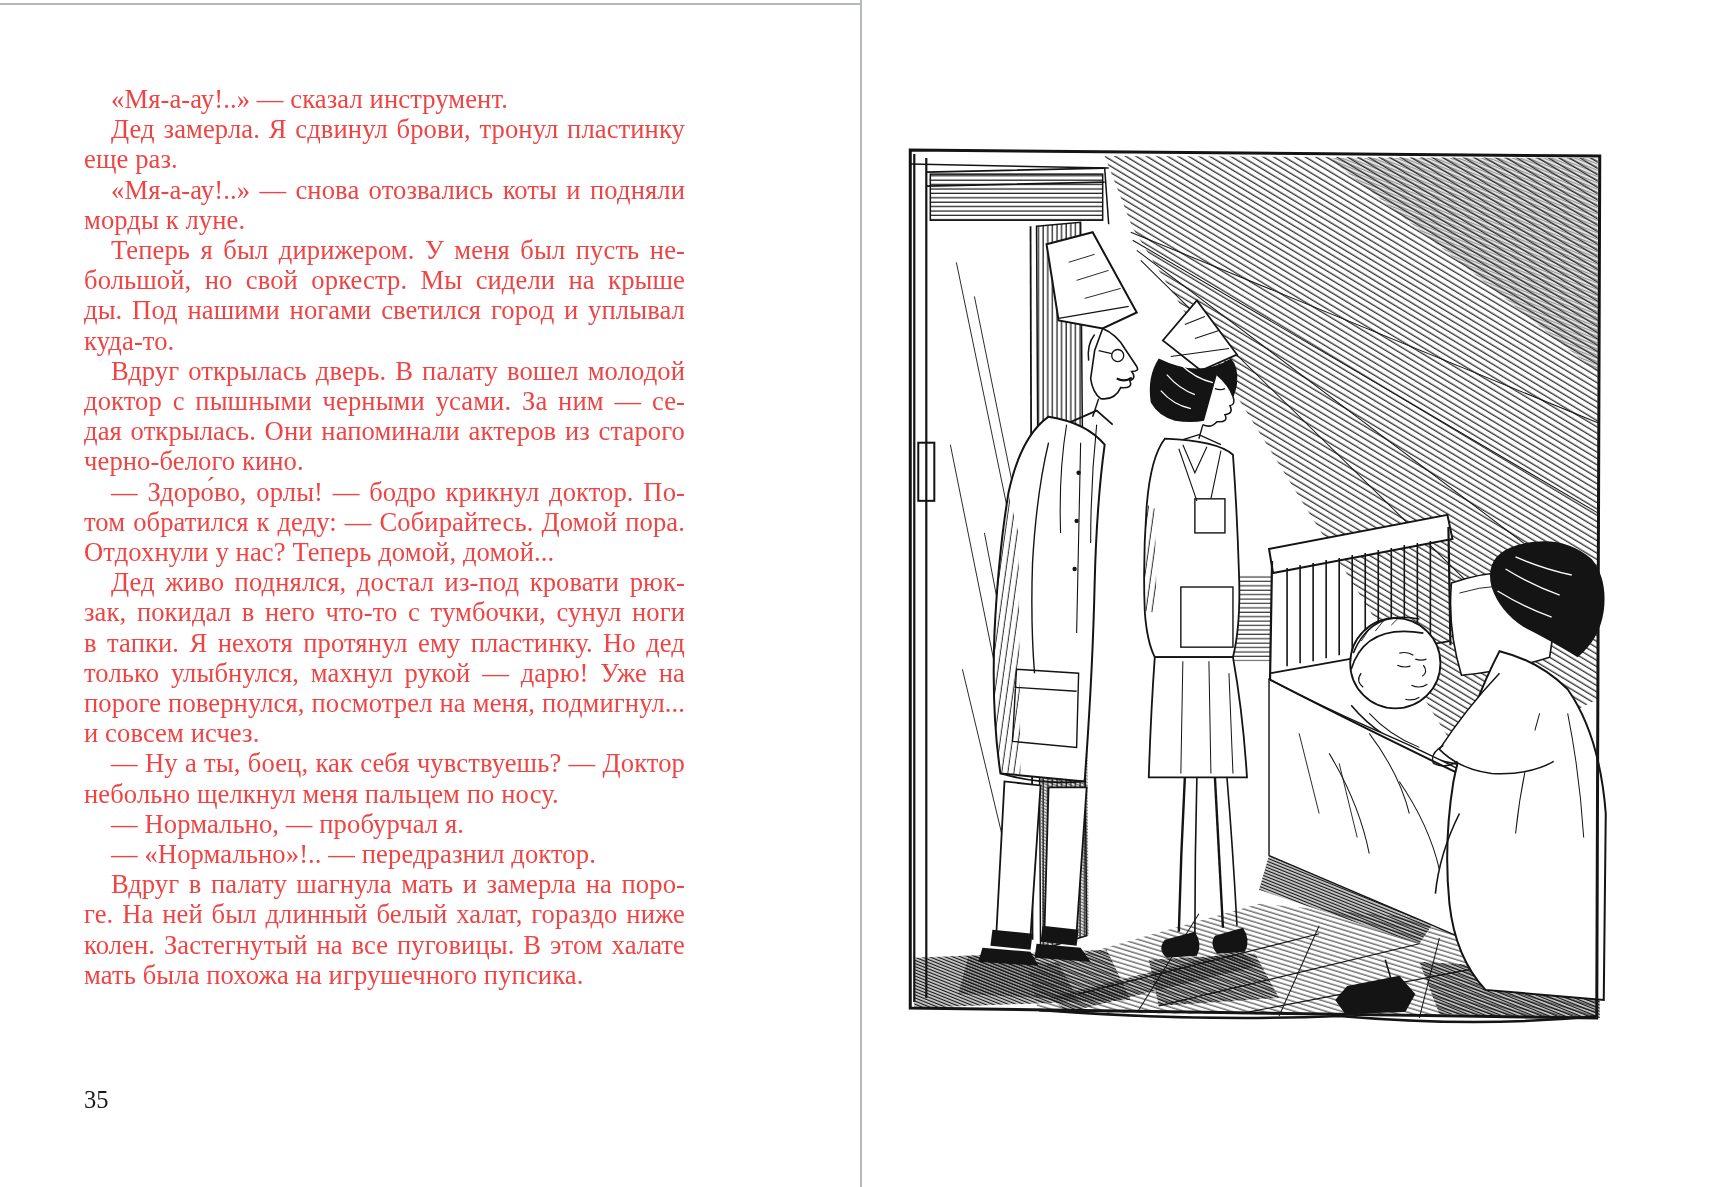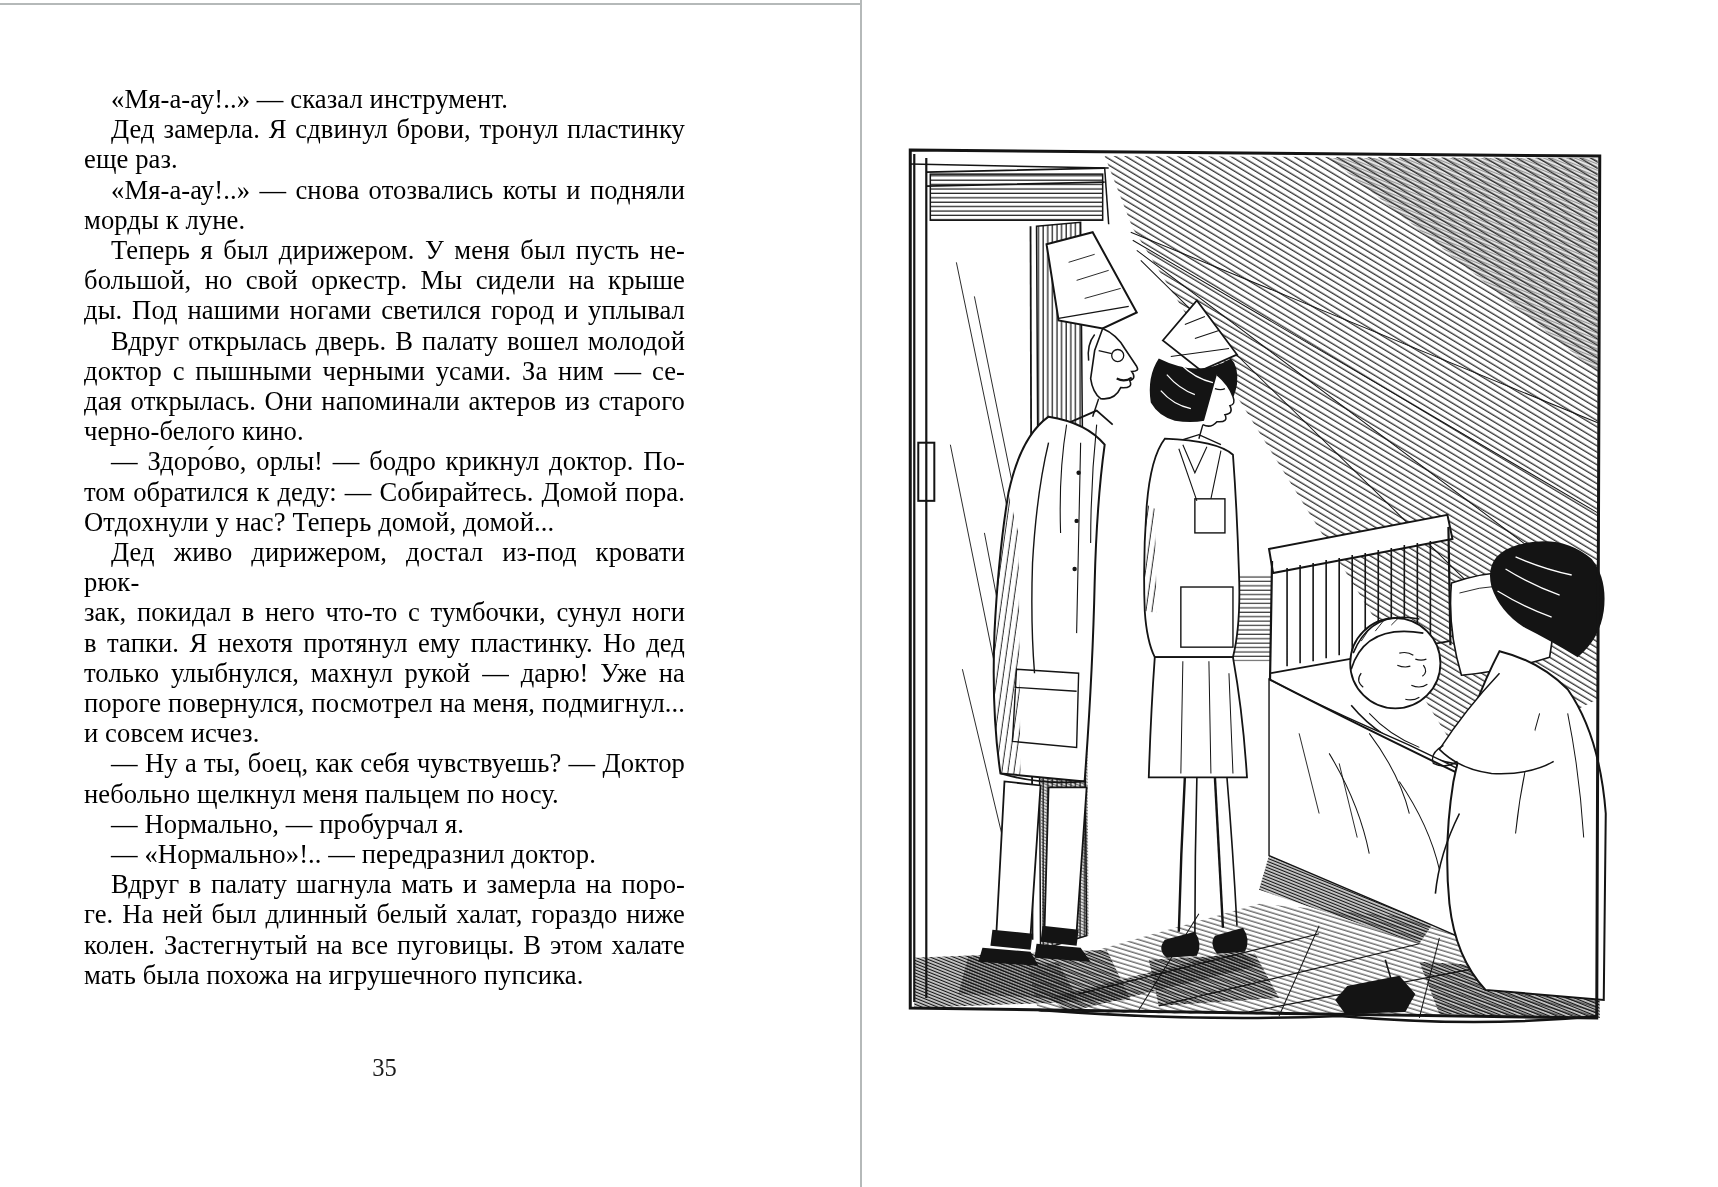--- a/index.html
+++ b/index.html
@@ -4,27 +4,27 @@
 <style>
   html,body{margin:0;padding:0;background:#ffffff;}
   .stage{
     position:relative;width:1718px;height:1187px;background:#ffffff;overflow:hidden;
     font-family:"Liberation Serif","DejaVu Serif",serif;
   }
   .top-edge{position:absolute;left:0;top:3px;width:861px;height:2px;background:#b5b9b9;}
   .page-divider{position:absolute;left:860px;top:0;width:2px;height:1187px;background:#b5b9b9;}
   .text-block{
     position:absolute;left:84px;top:84px;width:601px;
-    color:#000000;font-size:26.6px;line-height:30.2px;letter-spacing:0.1px;
+    color:#ef4444;font-size:26.6px;line-height:30.2px;letter-spacing:0.1px;
   }
   .line{text-align:justify;text-align-last:justify;text-justify:inter-word;white-space:normal;}
   .line.last{text-align-last:left;}
   .line.first{text-indent:27px;}
   .page-number{
-    position:absolute;left:84px;top:1054px;width:601px;text-align:center;
+    position:absolute;left:84px;top:1086px;width:601px;
     color:#1b1b1b;font-size:24.5px;
   }
   .illustration{position:absolute;left:898px;top:112px;width:710px;height:932px;}
   .illustration svg{display:block;width:100%;height:100%;}
 </style>
 </head>
 <body>
 
 <div class="stage">
   <div class="top-edge"></div>
@@ -39,34 +39,35 @@
         <div class="line last">еще раз.</div>
       </div>
       <div>
         <div class="line first">«Мя-а-ау!..» — снова отозвались коты и подняли</div>
         <div class="line last">морды к луне.</div>
       </div>
       <div>
         <div class="line first">Теперь я был дирижером. У меня был пусть не-</div>
         <div class="line">большой, но свой оркестр. Мы сидели на крыше</div>
         <div class="line">ды. Под нашими ногами светился город и уплывал</div>
+        <div class="line last">куда-то.</div>
       </div>
       <div>
         <div class="line first">Вдруг открылась дверь. В палату вошел молодой</div>
         <div class="line">доктор с пышными черными усами. За ним — се-</div>
         <div class="line">дая открылась. Они напоминали актеров из старого</div>
         <div class="line last">черно-белого кино.</div>
       </div>
       <div>
         <div class="line first">— Здоро́во, орлы! — бодро крикнул доктор. По-</div>
         <div class="line">том обратился к деду: — Собирайтесь. Домой пора.</div>
         <div class="line last">Отдохнули у нас? Теперь домой, домой...</div>
       </div>
       <div>
-        <div class="line first">Дед живо дирижером, достал из-под кровати рюк-</div>
+        <div class="line first">Дед живо поднялся, достал из-под кровати рюк-</div>
         <div class="line">зак, покидал в него что-то с тумбочки, сунул ноги</div>
         <div class="line">в тапки. Я нехотя протянул ему пластинку. Но дед</div>
         <div class="line">только улыбнулся, махнул рукой — дарю! Уже на</div>
         <div class="line">пороге повернулся, посмотрел на меня, подмигнул...</div>
         <div class="line last">и совсем исчез.</div>
       </div>
       <div>
         <div class="line first">— Ну а ты, боец, как себя чувствуешь? — Доктор</div>
         <div class="line last">небольно щелкнул меня пальцем по носу.</div>
       </div>

